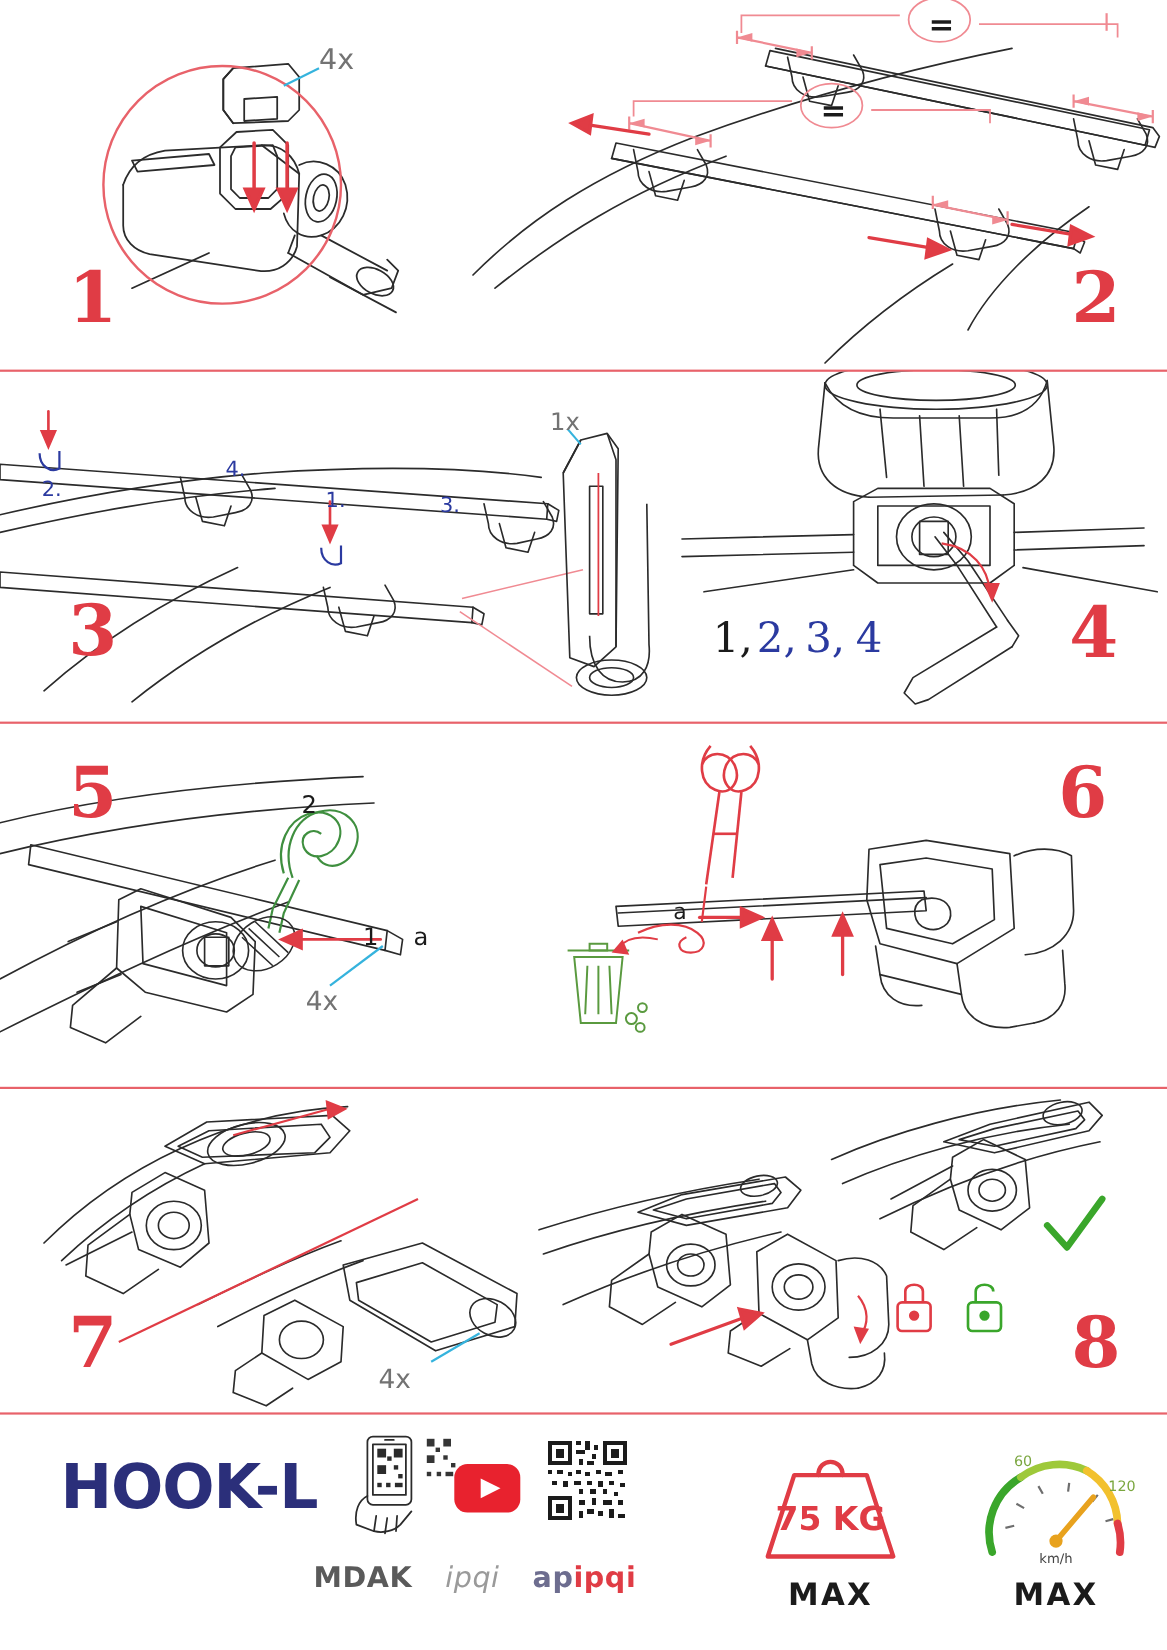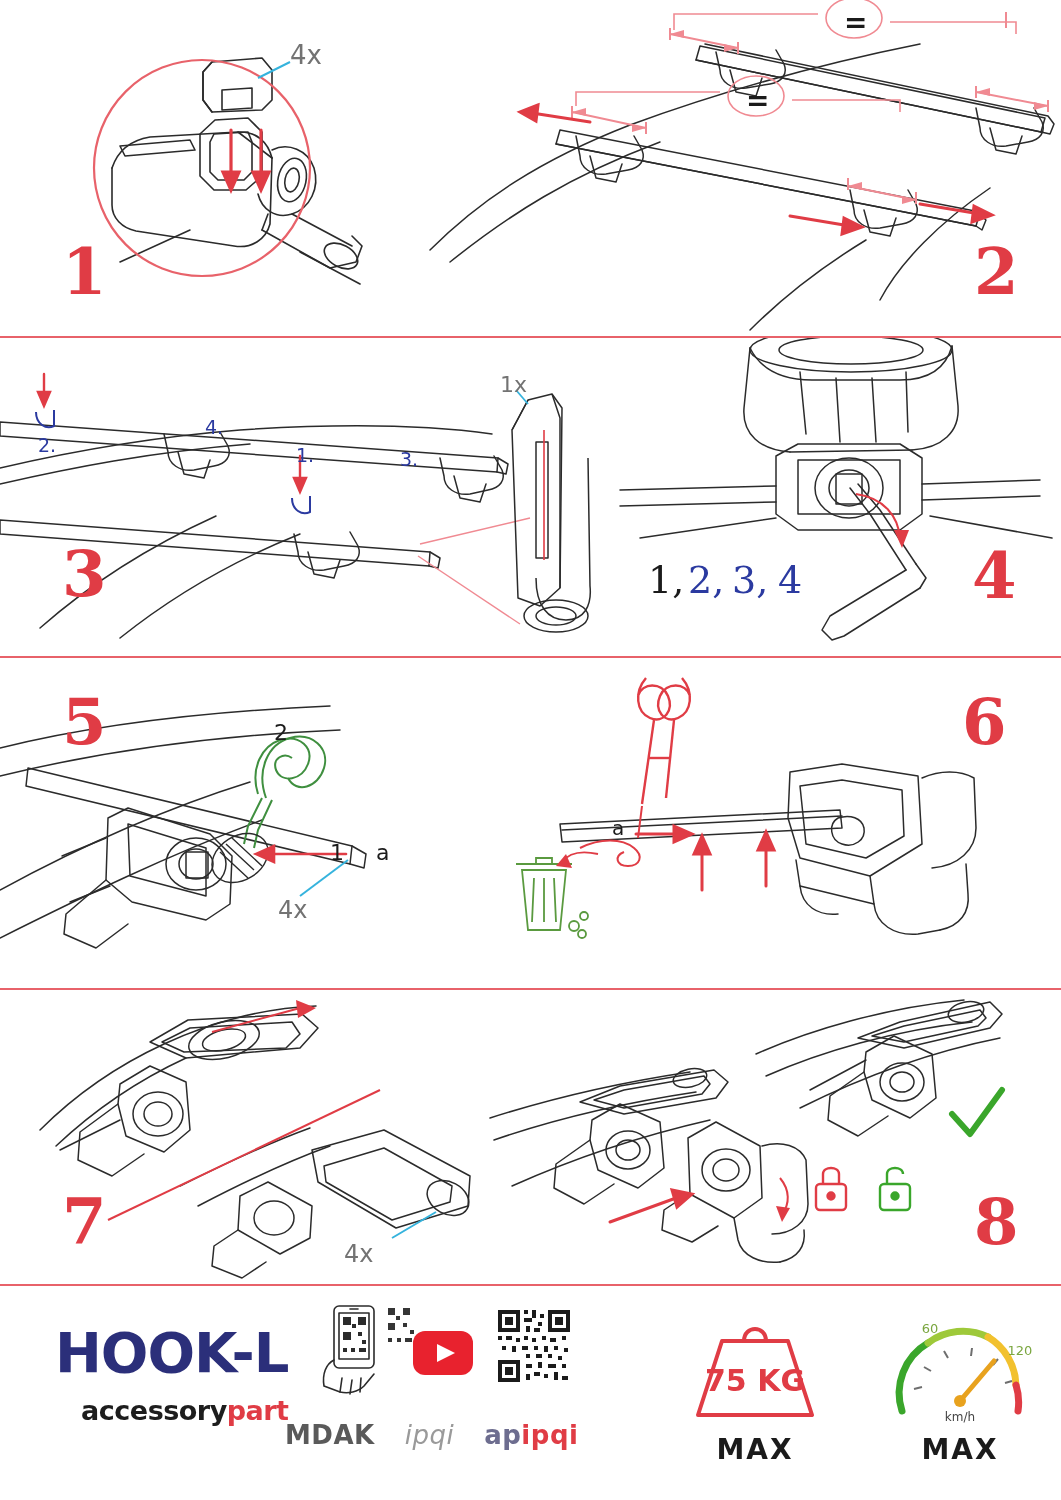--- a/index.html
+++ b/index.html
@@ -12,21 +12,21 @@
   .stepnum{position:absolute;font-family:"DejaVu Serif",serif;font-weight:700;color:#e03c45;font-size:64px;line-height:1;letter-spacing:1px;}
 
   .lbl{position:absolute;font-family:"DejaVu Sans",sans-serif;font-size:21px;}
   .lbl.cyan{color:#737373;}
   .lbl.blue{color:#2b3aa0;}
 
   svg{display:block;}
 
   
   .footer{position:absolute;left:0;top:1290px;width:1061px;height:210px;}
-  .brand{position:absolute;left:55px;top:35px;text-align:right;}
+  .brand{position:absolute;left:55px;top:35px;}
   .brand .name{font-family:"DejaVu Sans",sans-serif;font-weight:700;font-size:56px;letter-spacing:-1px;color:#2b2f7a;line-height:1;}
   .brand .sub{margin-top:14px;font-size:27px;font-weight:700;letter-spacing:-0.5px;}
   .brand .sub .a{color:#1d1d1d;}
   .brand .sub .b{color:#e03c45;}
 
   .partners{position:absolute;left:285px;top:130px;display:flex;align-items:baseline;gap:30px;}
   .partners span{font-size:26px;font-weight:700;color:#5a5a5a;letter-spacing:0.5px;}
   .partners .ipqi{color:#9a9a9a;font-weight:400;font-style:italic;}
   .partners .apline .ap{color:#6d6d8f;text-align:center;}
   .partners .apline .line{color:#e03c45;}
@@ -485,23 +485,20 @@
         <path d="M472 124 L490 144 L522 100"></path>
       </g>
     </svg>
     <div class="stepnum" style="left:494px;top:200px;">8</div>
   </div>
 
   <div class="footer">
 
     <div class="brand">
       <div class="name">HOOK-L</div>
-      <div class="sub">
-        <span class="a">accessory</span><span class="b">part</span>
-      </div>
     </div>
 
     <div class="qrbox" style="left:318px;top:10px;">
       <svg width="110" height="100" viewBox="0 0 110 100">
         <g fill="none" stroke="#2b2b2b" stroke-width="1.6" stroke-linejoin="round" stroke-linecap="round">
           <rect x="16" y="6" width="40" height="62" rx="5"></rect>
           <rect x="21" y="13" width="30" height="46"></rect>
           <path d="M32 9 L40 9"></path>
           <path d="M16 60 C8 64 4 74 6 86 L22 92 C30 94 40 92 46 86 L56 74"></path>
           <path d="M22 92 L24 78"></path>

